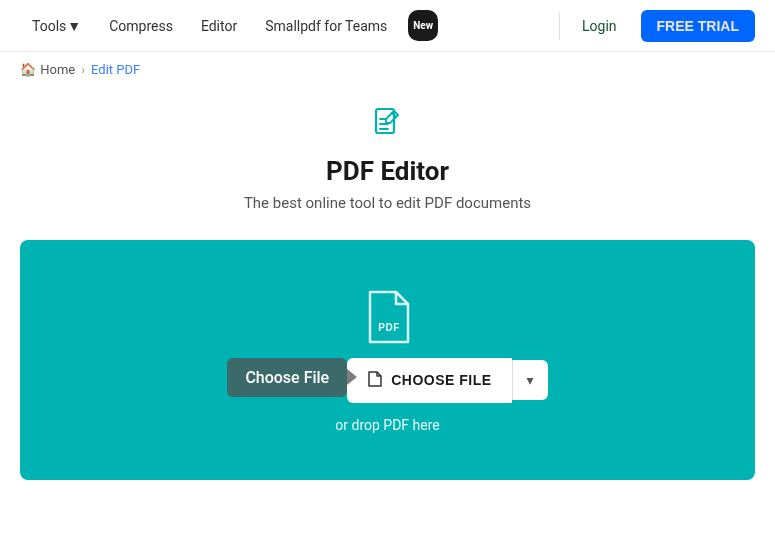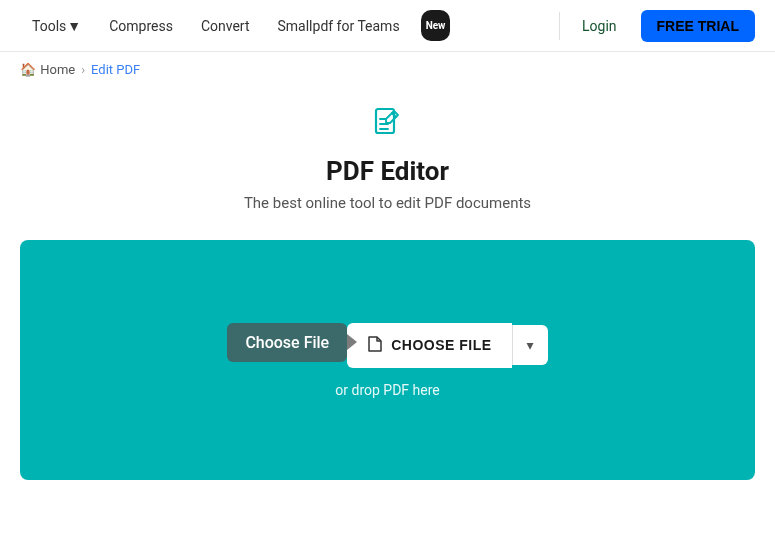--- a/index.html
+++ b/index.html
@@ -21,21 +21,21 @@
     }
     .nav-link.tools-link { display: flex; align-items: center; }
     .nav-badge {
       background: #1a1a1a; color: #fff; font-size: 10px; font-weight: 700;
       padding: 10px 5px; border-radius: 10px; margin-left: 20px;
     }
     .nav-divider { width: 1px; height: 28px; background: #e0e0e0; margin: 0 8px; }
     .nav-right { display: flex; align-items: center; gap: 10px; }
     .btn-login { padding: 6px 14px; font-size: 14px; color: #14532d; cursor: pointer; }
     .btn-free-trial {
-      background: #0066ff; color: #000000; font-size: 14px; font-weight: 700;
+      background: #0066ff; color: #e5e5e5; font-size: 14px; font-weight: 700;
       padding: 8px 16px; border-radius: 6px; cursor: pointer; border: none;
       white-space: nowrap;
     }
 
     
     .breadcrumb {
       padding: 10px 20px; display: flex; align-items: center; gap: 6px;
       font-size: 13px; color: #666;
     }
     .breadcrumb-sep { color: #999; }
@@ -129,21 +129,21 @@
 
   <div class="nav-links">
     <div class="nav-link tools-link">
       <span>Tools</span>
       <span>▼</span>
     </div>
     <div class="nav-link">
       <span>Compress</span>
     </div>
     <div class="nav-link">
-      <span>Convert</span>
+      <span>Editor</span>
     </div>
     <div class="nav-link">
       <span>Smallpdf for Teams</span>
       <span class="nav-badge">New</span>
     </div>
   </div>
 
   <div class="nav-divider"></div>
 
   <div class="nav-right">
@@ -174,20 +174,27 @@
         <line x1="8" y1="22" x2="16" y2="22" stroke="#00b3b3" stroke-width="1.8" stroke-linecap="round"></line>
       </svg>
     </span>
     <h1 class="page-title">PDF Editor</h1>
   </div>
   <p class="page-subtitle">The best online tool to edit PDF documents</p>
 </div>
 
 <div class="drop-zone">
 
+  <div class="pdf-file-icon">
+    <svg width="50" height="58" viewBox="0 0 50 58" fill="none" xmlns="http://www.w3.org/2000/svg">
+      <path d="M6 4 H32 L44 16 V54 H6 Z" stroke="rgba(255,255,255,0.85)" stroke-width="2.5" fill="none" stroke-linejoin="round"></path>
+      <path d="M32 4 L32 16 L44 16" stroke="rgba(255,255,255,0.85)" stroke-width="2.5" fill="none" stroke-linejoin="round"></path>
+      <text x="50%" y="70%" dominant-baseline="middle" text-anchor="middle" font-size="10" font-weight="800" fill="rgba(255,255,255,0.9)" letter-spacing="0.5" font-family="sans-serif">PDF</text>
+    </svg>
+  </div>
 
   <div class="tooltip-choose-row">
     <div class="choose-tooltip">Choose File</div>
     <div class="buttons-row">
       <button class="btn-choose-file">
         <span>
           <svg width="16" height="18" viewBox="0 0 16 18" fill="none" xmlns="http://www.w3.org/2000/svg">
             <path d="M2 2 H10 L14 6 V16 H2 Z" stroke="#333" stroke-width="1.5" fill="none" stroke-linejoin="round"></path>
             <path d="M10 2 L10 6 L14 6" stroke="#333" stroke-width="1.5" fill="none" stroke-linejoin="round"></path>
           </svg>

